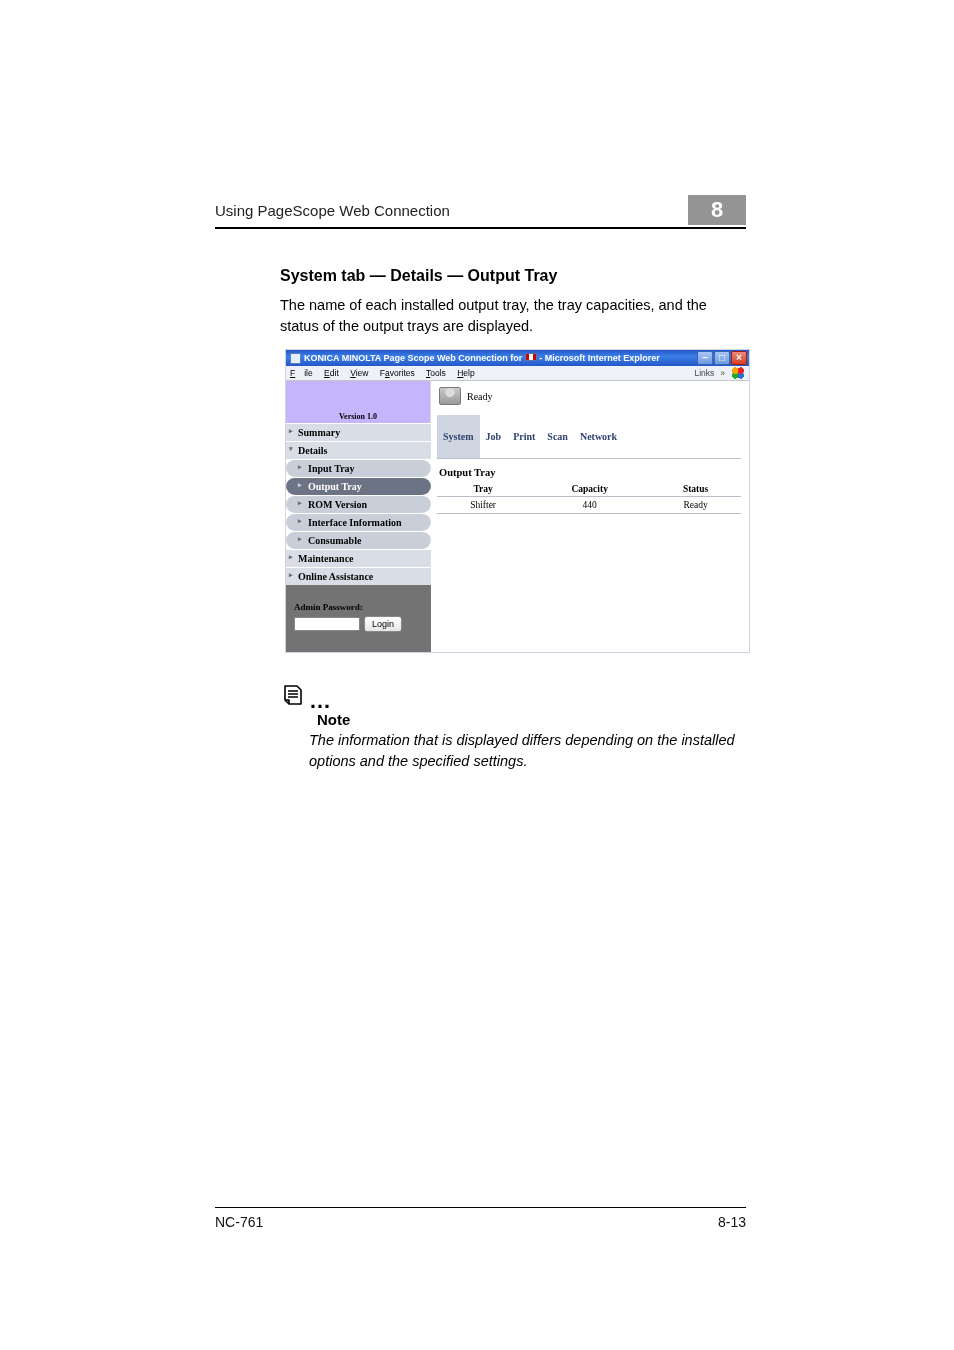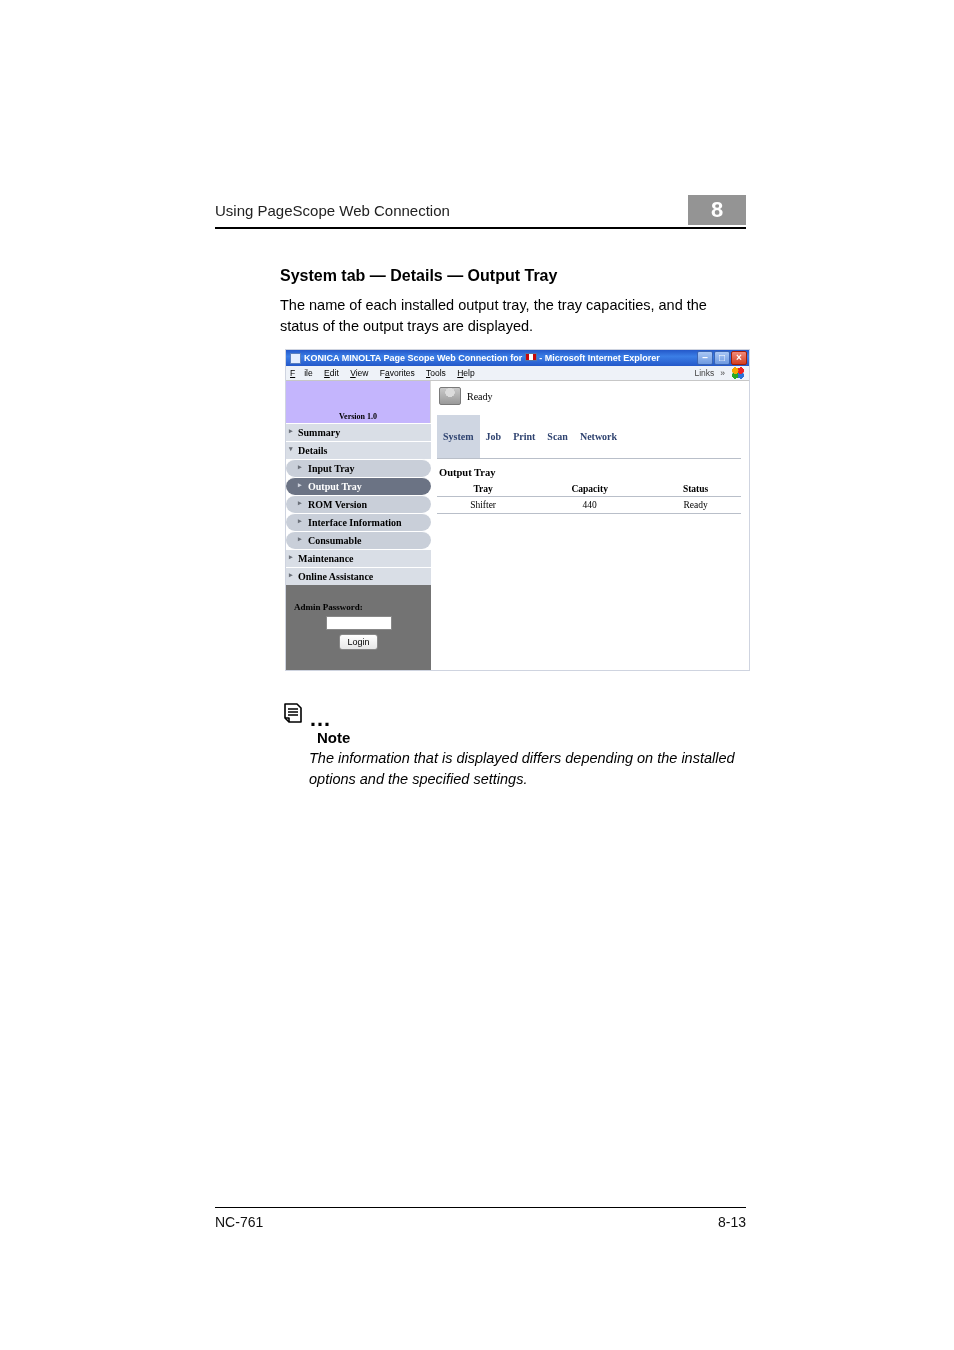--- a/index.html
+++ b/index.html
@@ -132,21 +132,21 @@
   }
   .navitem-sub::before { left:12px; }
   .navitem-sub.active { background:#6b7384; color:#fff; }
   .navitem-sub.active::before { color:#cfd4df; }
 
   .admin-block {
     background:#737373; padding:17px 8px 20px 8px;
     font-family:"Times New Roman", serif; font-size:9px;
   }
   .admin-block label { font-weight:700; display:block; margin-bottom:4px; }
-  .admin-row { display:flex; gap:4px; align-items:center;flex-direction:column; }
+  .admin-row { display:flex; gap:4px; align-items:center; }
   .pw-input {
     width:66px; height:14px; border:1px solid #888; background:#fff;
     font-size:9px;
   }
   .login-btn {
     height:16px; padding:0 7px; font-size:9px;
     border:1px solid #888; border-radius:3px;
     background:linear-gradient(#fff,#e6e6e6);
     font-family:Arial;
   }

